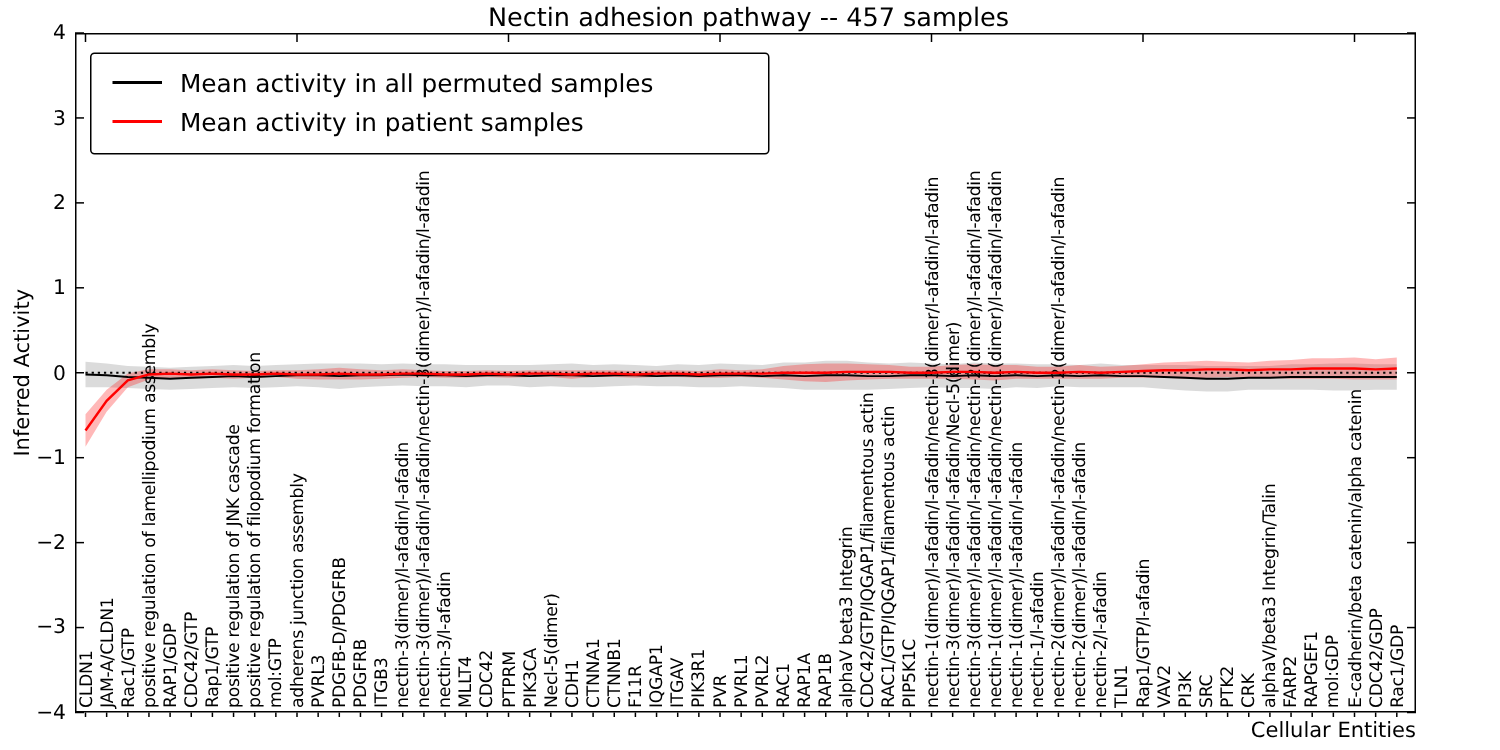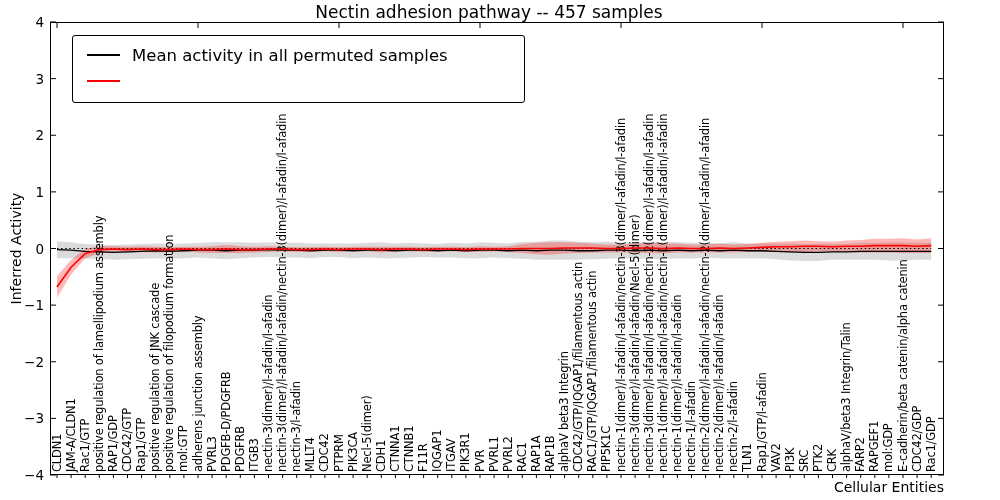--- a/index.html
+++ b/index.html
@@ -2,21 +2,21 @@
 <html><head>
 <meta charset="utf-8">
 <style>
   html,body{margin:0;padding:0;background:#ffffff;}
   #figure{
     position:relative;width:1000px;height:500px;background:#ffffff;
     font-family:"DejaVu Sans","Liberation Sans",sans-serif;color:#000;
     overflow:hidden;
   }
   #chart-title{
-    position:absolute;left:42px;top:2px;width:894px;text-align:center;
+    position:absolute;left:52px;top:2px;width:894px;text-align:center;
     font-size:17px;color:#000;
   }
   #plot-area{position:absolute;left:50px;top:22px;width:894px;height:453px;}
   #plot-area svg{position:absolute;left:0;top:0;overflow:visible;}
   .ytick-label{
     position:absolute;left:0;width:44px;text-align:right;font-size:13.5px;
     line-height:16px;height:16px;
   }
   .xtick-label{
     position:absolute;height:13px;line-height:13px;font-size:11.5px;
@@ -25,21 +25,21 @@
   }
   #xlabel{
     position:absolute;left:50px;top:479px;width:894px;text-align:right;
     font-size:14px;
   }
   #ylabel{
     position:absolute;left:-51px;top:240px;width:134px;height:17px;text-align:center;
     font-size:14px;transform:rotate(-90deg);
   }
   #legend{
-    position:absolute;left:72px;top:35px;width:453px;background:#ffffff;
+    position:absolute;left:60px;top:35px;width:453px;background:#ffffff;
     border:1px solid #000;border-radius:3px;padding:6px 10px 8px 10px;
     box-sizing:border-box;z-index:30;
   }
   .legend-row{display:flex;align-items:center;height:26px;}
   .legend-swatch{display:inline-block;width:33px;height:0;border-top-width:2px;border-top-style:solid;margin:0 12px 0 4px;}
   .legend-label{font-size:16.5px;white-space:nowrap;}
   #xlabels-layer{position:absolute;left:0;top:0;width:1000px;height:500px;z-index:10;}
   #lines-svg{z-index:20;}
   #bands-svg{z-index:1;}
 </style>
@@ -231,15 +231,16 @@
       <div class="xtick-label" style="left: 937.7px; top: 459px;">Rac1/GDP</div>
     </div>
 
   <div id="legend">
     <div class="legend-row">
       <span class="legend-swatch" id="sw0" style="border-top-color: rgb(0, 0, 0);"></span>
       <span class="legend-label">Mean activity in all permuted samples</span>
     </div>
     <div class="legend-row">
       <span class="legend-swatch" id="sw1" style="border-top-color: rgb(255, 0, 0);"></span>
+      <span class="legend-label">Mean activity in patient samples</span>
     </div>
   </div>
 </div>
 
 </body></html>

